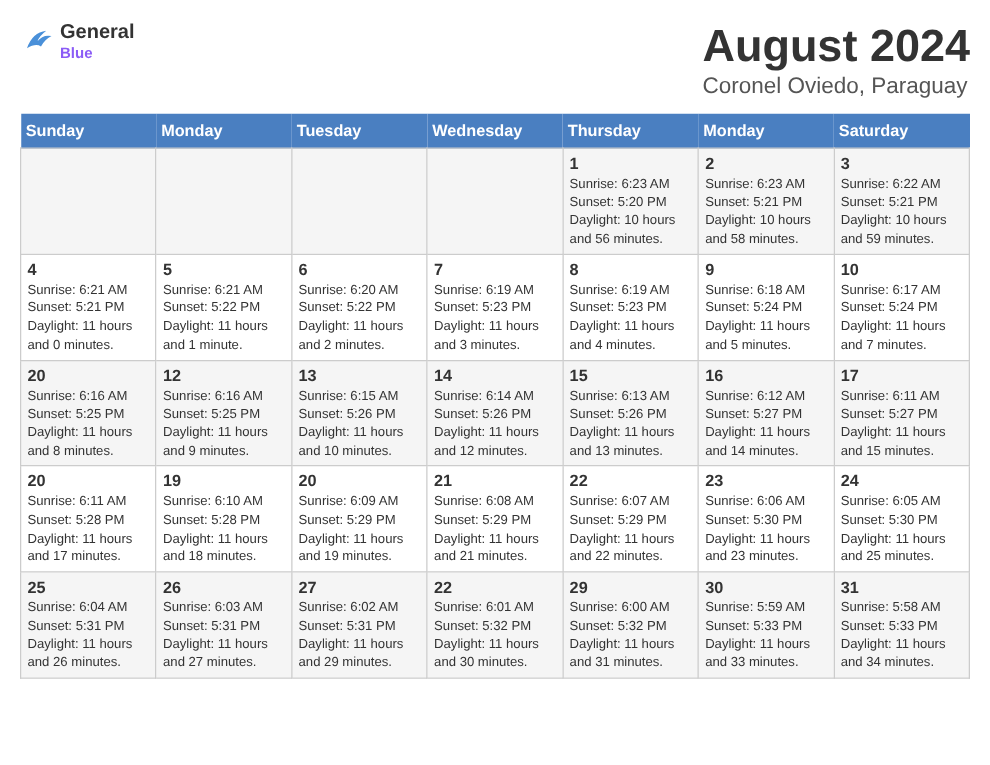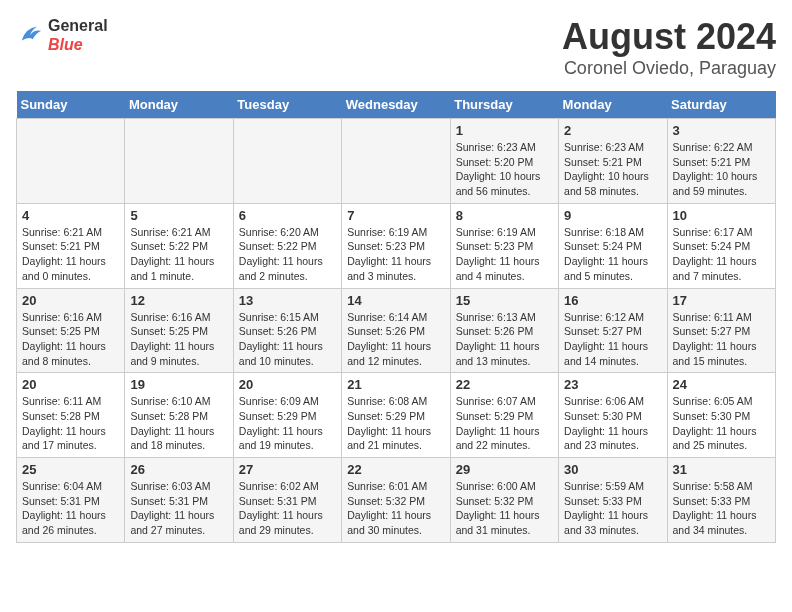--- a/index.html
+++ b/index.html
@@ -19,21 +19,20 @@
     .logo {
       display: flex;
       align-items: center;
       gap: 4px;
     }
     .logo-bird {
       width: 28px;
       height: 28px;
     }
     .title-block {
-      text-align: right;
     }
     .title-block h1 {
       font-size: 36px;
       font-weight: bold;
       color: #333;
     }
     .title-block h2 {
       font-size: 18px;
       font-weight: normal;
       color: #555;
@@ -85,21 +84,21 @@
 </head>
 <body>
 
 <div class="header">
   <div class="logo">
     <svg class="logo-bird" viewBox="0 0 40 40">
       <path d="M8 28 Q14 10 30 8 Q22 14 20 20 Q26 12 36 14 Q28 18 24 26 Q18 22 8 28Z" fill="#4a90d9"></path>
     </svg>
     <div>
       <div style="font-size:16px;font-weight:bold;color:#333;line-height:1.2;">General</div>
-      <div style="font-size:16px;font-weight:bold;color:#ef4444;line-height:1.2;font-style:italic;">Blue</div>
+      <div style="font-size:12px;font-weight:bold;color:#8b5cf6;line-height:1.2;">Blue</div>
     </div>
   </div>
   <div class="title-block">
     <h1>August 2024</h1>
     <h2>Coronel Oviedo, Paraguay</h2>
   </div>
 </div>
 
 <table>
   <thead>

